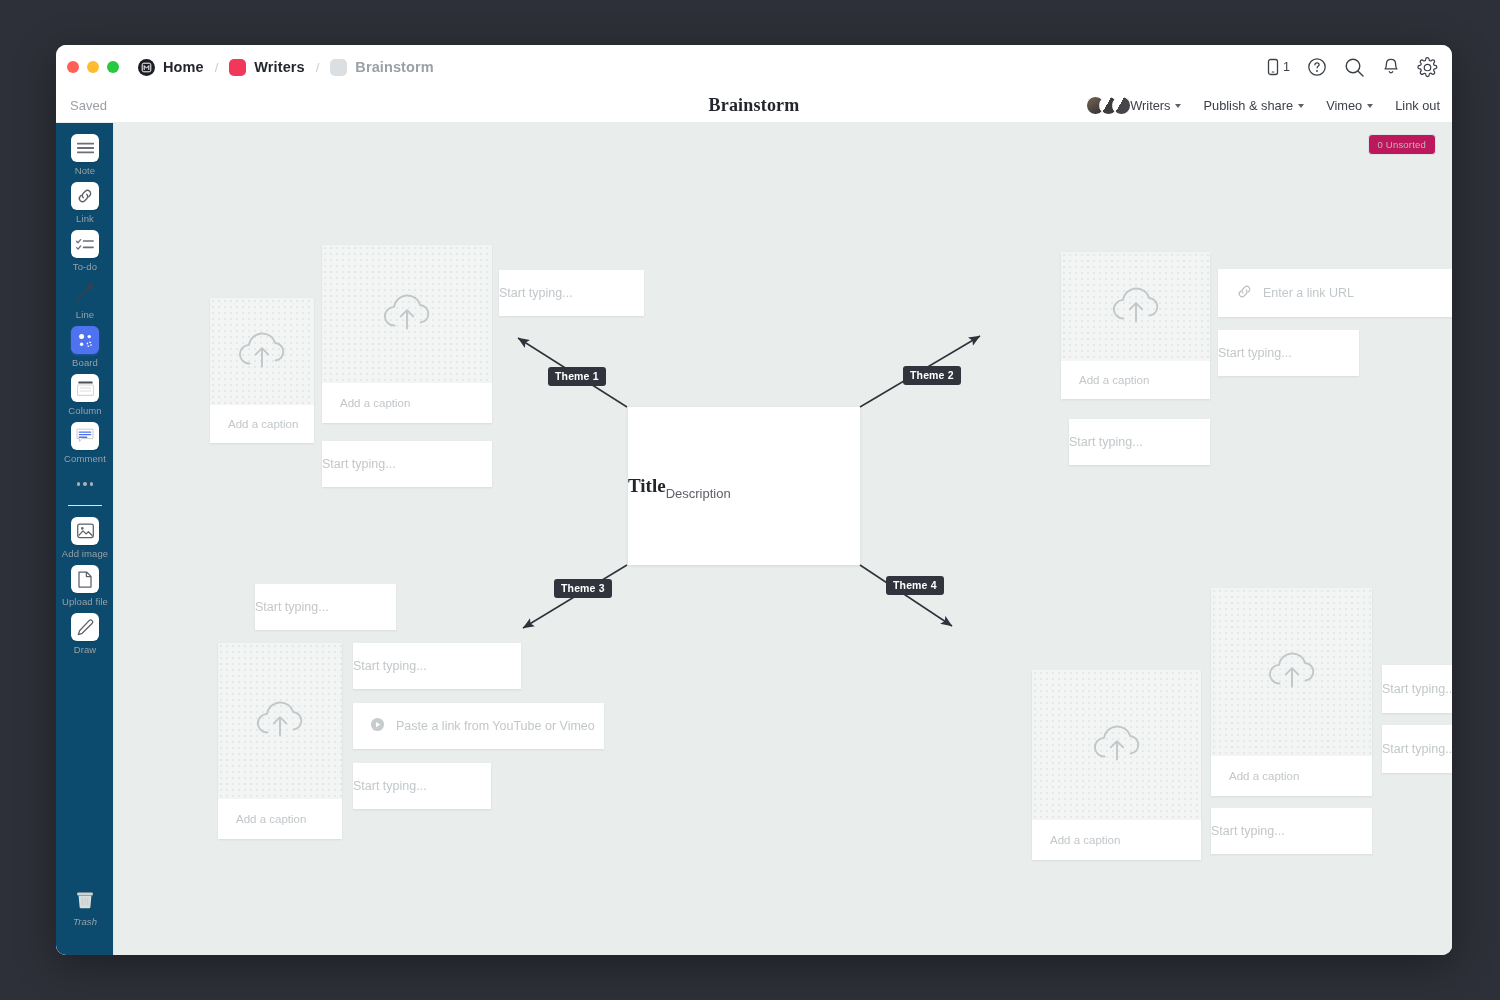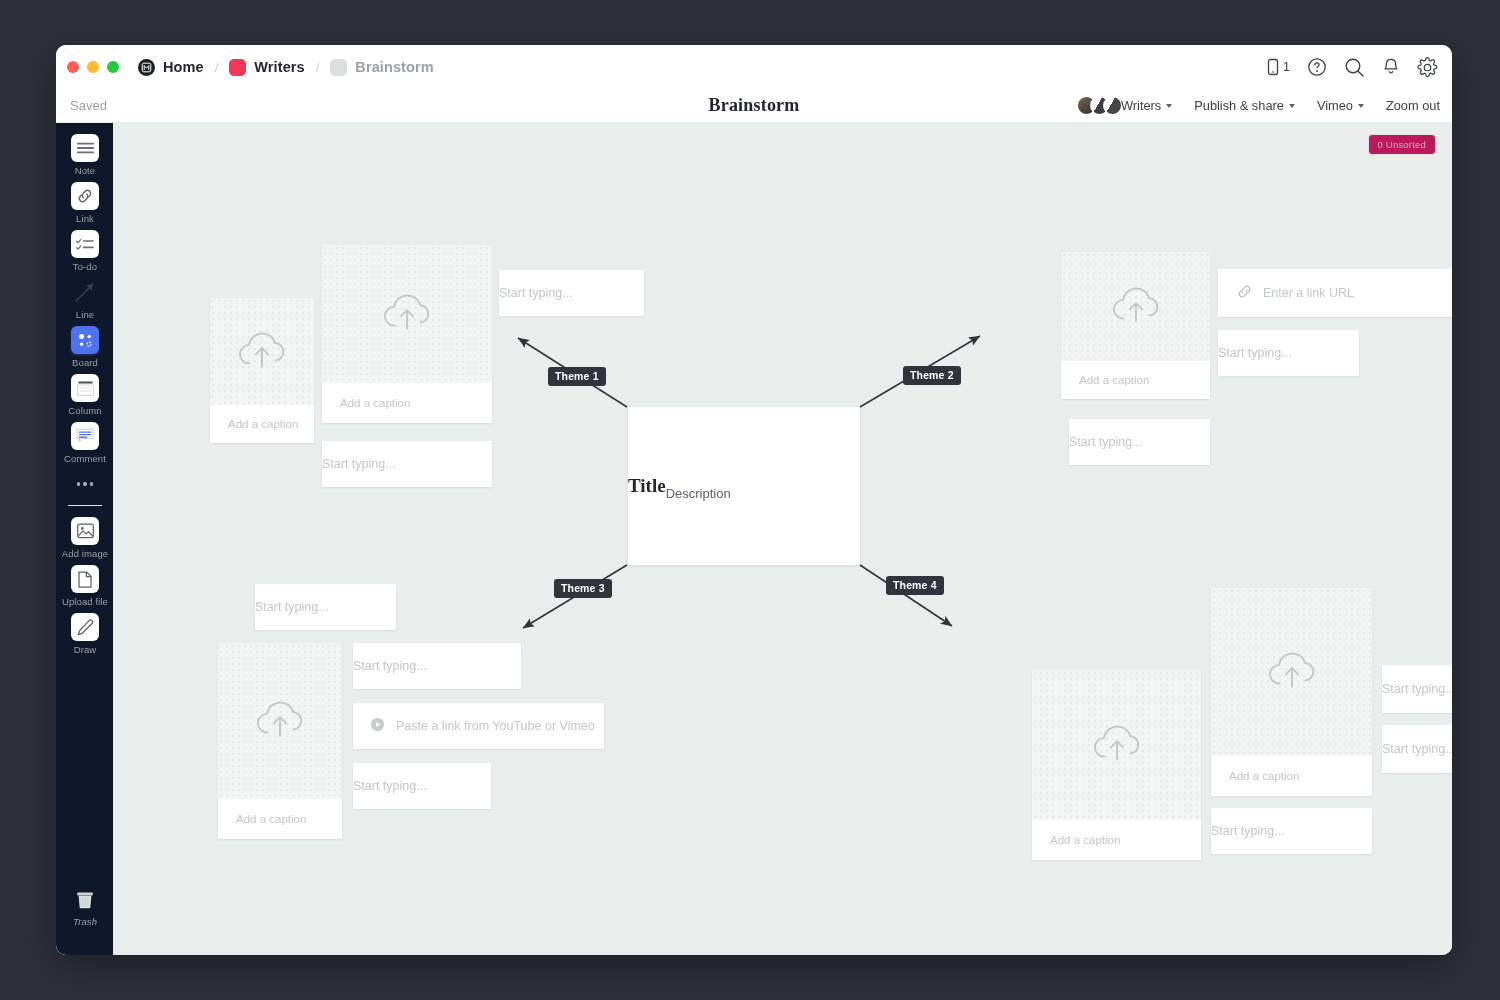--- a/index.html
+++ b/index.html
@@ -73,21 +73,21 @@
   .av:first-child { margin-left: 0; background: linear-gradient(150deg,#6b5a4c 20%,#3a3a3c 80%); }
   .av.a2 { background: linear-gradient(120deg,#ffffff 0 42%, #3d3d3f 42%); }
   .av.a3 { background: linear-gradient(120deg,#ffffff 0 42%, #45454a 42%); }
   .sh-menu { display: flex; align-items: center; gap: 5px; font-size: 12.8px; color: #3c4049; cursor: pointer; }
   .caret { width: 0; height: 0; border-left: 3.5px solid transparent; border-right: 3.5px solid transparent; border-top: 4.5px solid #5c6069; }
 
   
   .body { position: relative; display: flex; height: calc(910px - 44px - 34px); background: #e9edec; }
 
   .rail {
-    width: 58px; flex: none; background: #0f172a;
+    width: 58px; flex: none; background: #0c4a6e;
     border-right: 1px solid #e2e6e5;
     position: relative; padding-top: 11px;
   }
   .tool { width: 58px; display: flex; flex-direction: column; align-items: center; cursor: pointer; margin-bottom: 6px; }
   .tool-box {
     width: 28px; height: 28px; border-radius: 6px; background: #ffffff;
     display: flex; align-items: center; justify-content: center;
     box-shadow: 0 1px 1.5px rgba(20,25,30,.11);
   }
   .tool-box.flat { background: transparent; box-shadow: none; }
@@ -230,21 +230,21 @@
         </div>
         <div class="sh-menu">
           <span>Publish &amp; share</span>
           <span class="caret"></span>
         </div>
         <div class="sh-menu">
           <span>Vimeo</span>
           <span class="caret"></span>
         </div>
         <div class="sh-menu">
-          <span>Zoom out</span>
+          <span>Link out</span>
         </div>
       </div>
     </div>
 
     <div class="body">
 
       <div class="rail">
 
         <div class="tool">
           <span class="tool-box">

